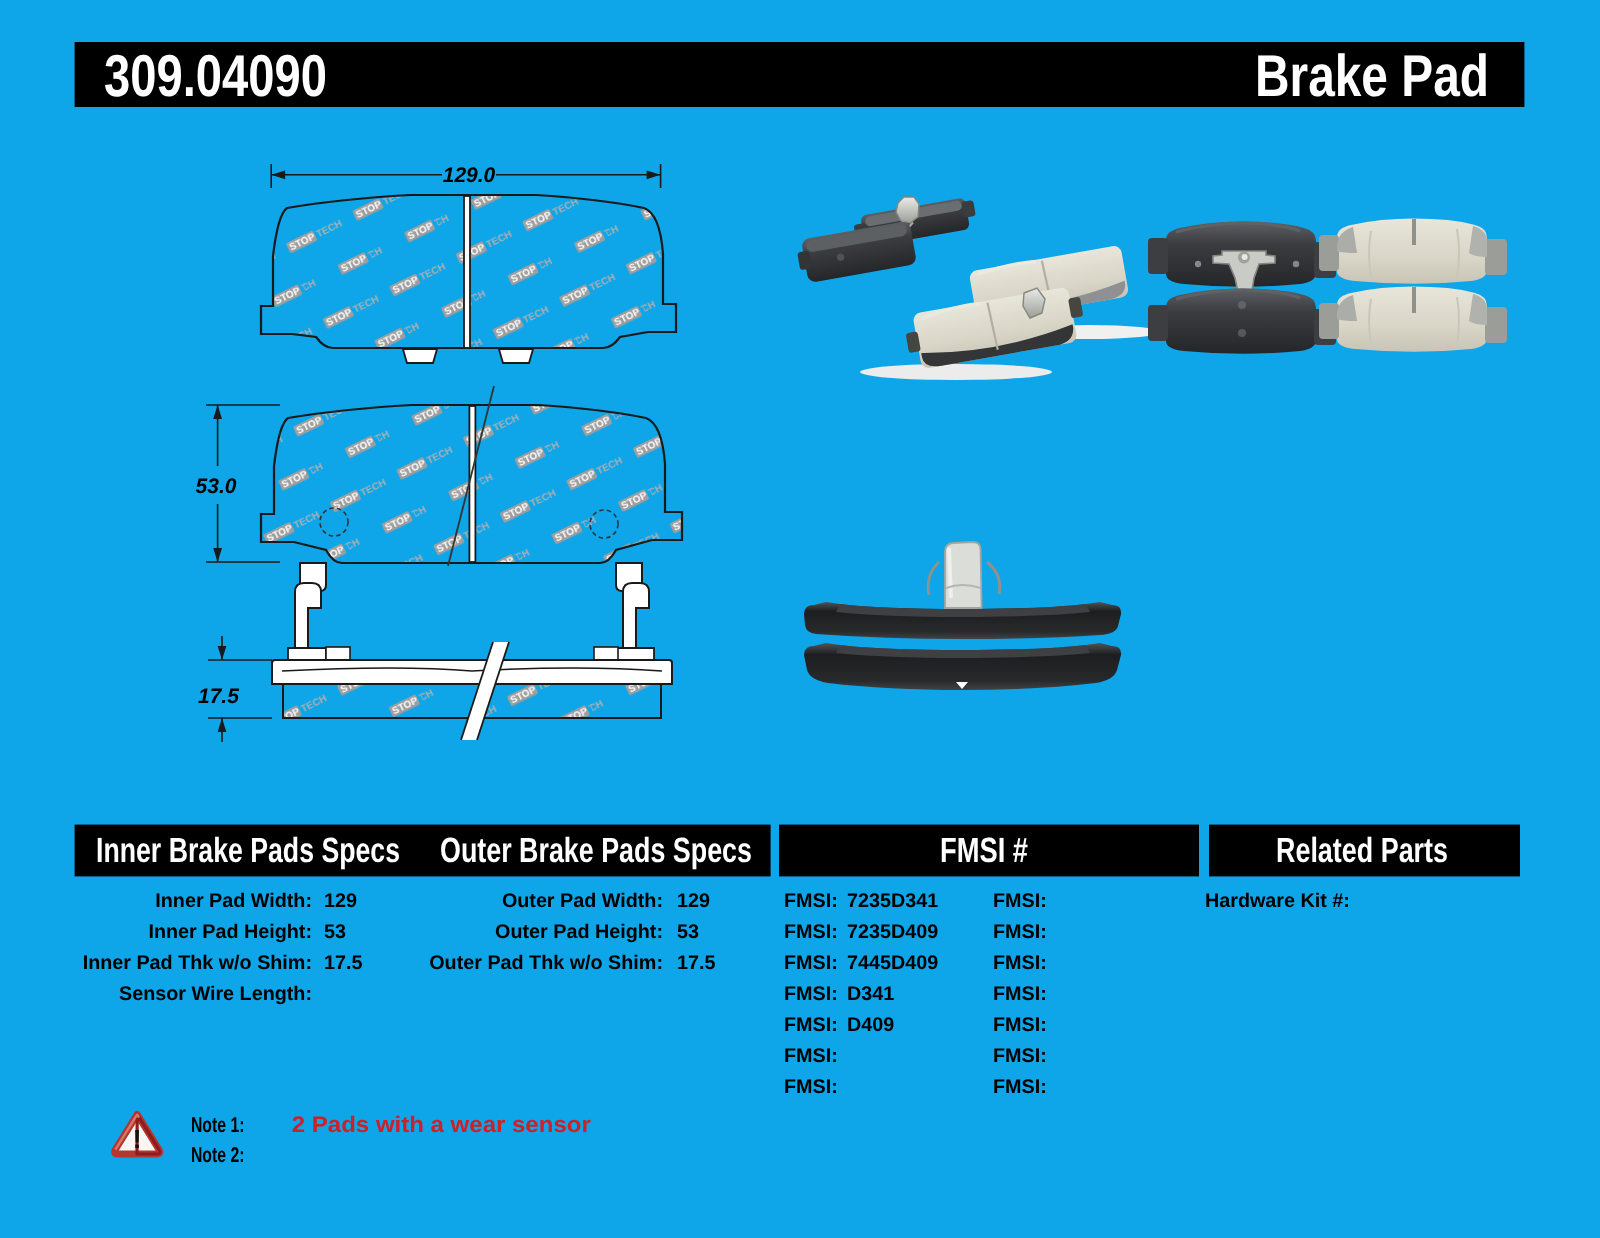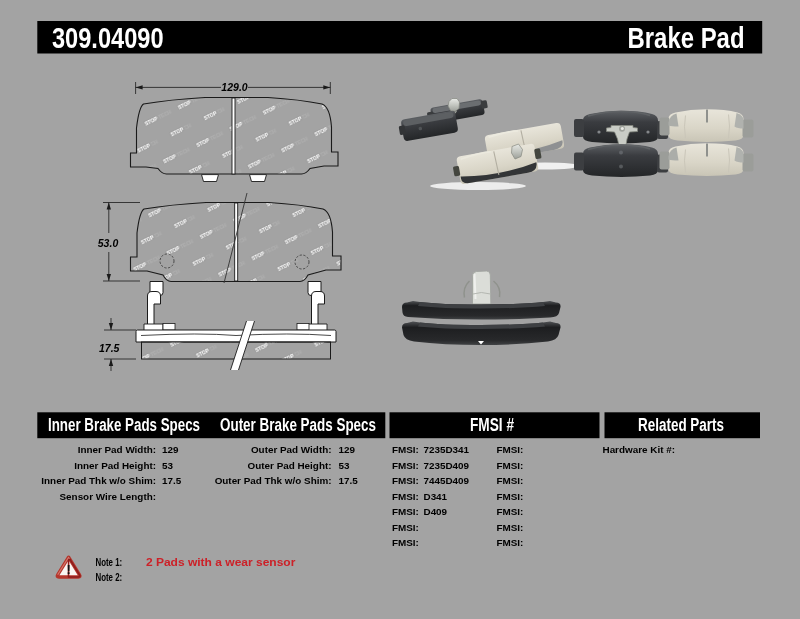--- a/index.html
+++ b/index.html
@@ -1,16 +1,16 @@
 <!DOCTYPE html>
 <html><head>
 <meta charset="utf-8">
 <style>
   html,body{margin:0;padding:0;background:#fff;}
-  #page{position:relative;width:800px;height:619px;background:#a3a3a3;overflow:hidden;}
+  #page{position:relative;width:800px;height:619px;background:#0ea5e9;overflow:hidden;}
   svg{display:block;}
   text{font-family:"Liberation Sans",sans-serif;}
 </style>
 </head>
 <body>
 <div id="page">
 <svg width="800" height="619" viewBox="0 0 800 619">
 <defs>
   <pattern id="wm" width="37" height="42" patternUnits="userSpaceOnUse" patternTransform="rotate(-26 0 0)">
     <rect x="1" y="4" width="15" height="5.6" rx="0.8" fill="#9e9e9e"></rect>

